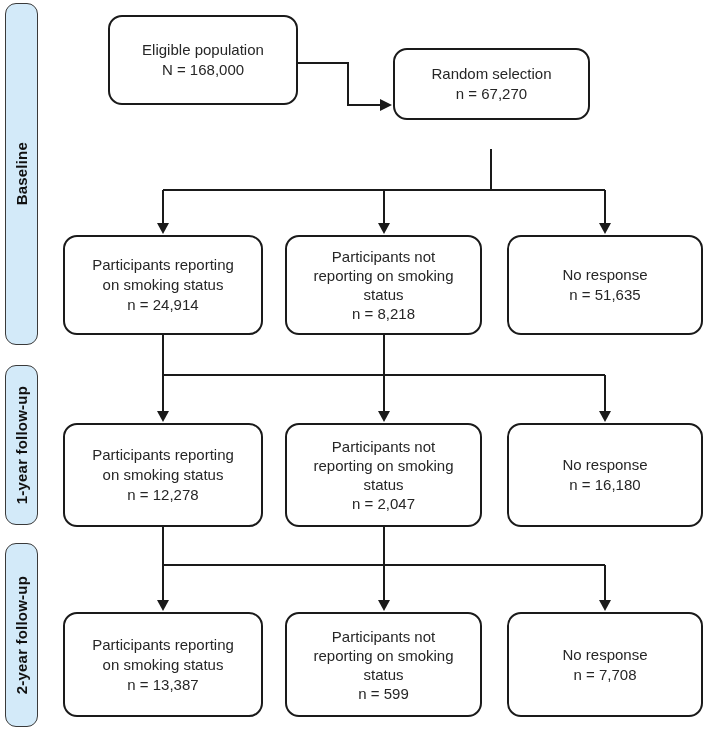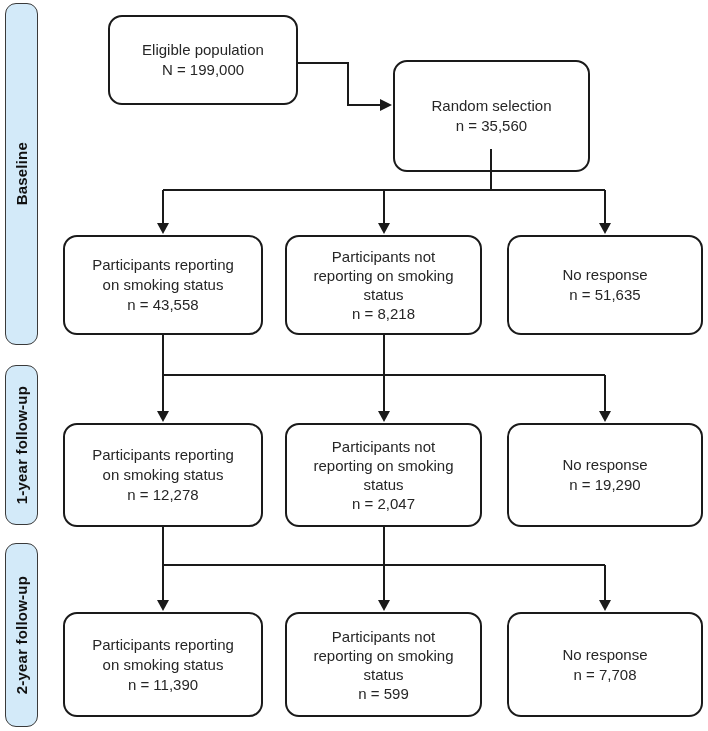--- a/index.html
+++ b/index.html
@@ -53,31 +53,31 @@
   </div>
   <div class="stage-label" style="top:365px;height:160px;">
     <span>1-year follow-up</span>
   </div>
   <div class="stage-label" style="top:543px;height:184px;">
     <span>2-year follow-up</span>
   </div>
 
   <div class="flow-box" style="left:108px;top:15px;width:190px;height:90px;">
     <div>Eligible population</div>
-    <div>N = 199,000</div>
+    <div>N = 168,000</div>
   </div>
-  <div class="flow-box" style="left:393px;top:60px;width:197px;height:112px;">
+  <div class="flow-box" style="left:393px;top:48px;width:197px;height:72px;">
     <div>Random selection</div>
-    <div>n = 35,560</div>
+    <div>n = 67,270</div>
   </div>
 
   <div class="flow-box" style="left:63px;top:235px;width:200px;height:100px;">
     <div>Participants reporting</div>
     <div>on smoking status</div>
-    <div>n = 43,558</div>
+    <div>n = 24,914</div>
   </div>
   <div class="flow-box" style="left:285px;top:235px;width:197px;height:100px;line-height:19px;">
     <div>Participants not</div>
     <div>reporting on smoking</div>
     <div>status</div>
     <div>n = 8,218</div>
   </div>
   <div class="flow-box" style="left:507px;top:235px;width:196px;height:100px;">
     <div>No response</div>
     <div>n = 51,635</div>
@@ -89,27 +89,27 @@
     <div>n = 12,278</div>
   </div>
   <div class="flow-box" style="left:285px;top:423px;width:197px;height:104px;line-height:19px;">
     <div>Participants not</div>
     <div>reporting on smoking</div>
     <div>status</div>
     <div>n = 2,047</div>
   </div>
   <div class="flow-box" style="left:507px;top:423px;width:196px;height:104px;">
     <div>No response</div>
-    <div>n = 19,290</div>
+    <div>n = 16,180</div>
   </div>
 
   <div class="flow-box" style="left:63px;top:612px;width:200px;height:105px;">
     <div>Participants reporting</div>
     <div>on smoking status</div>
-    <div>n = 11,390</div>
+    <div>n = 13,387</div>
   </div>
   <div class="flow-box" style="left:285px;top:612px;width:197px;height:105px;line-height:19px;">
     <div>Participants not</div>
     <div>reporting on smoking</div>
     <div>status</div>
     <div>n = 599</div>
   </div>
   <div class="flow-box" style="left:507px;top:612px;width:196px;height:105px;">
     <div>No response</div>
     <div>n = 7,708</div>

